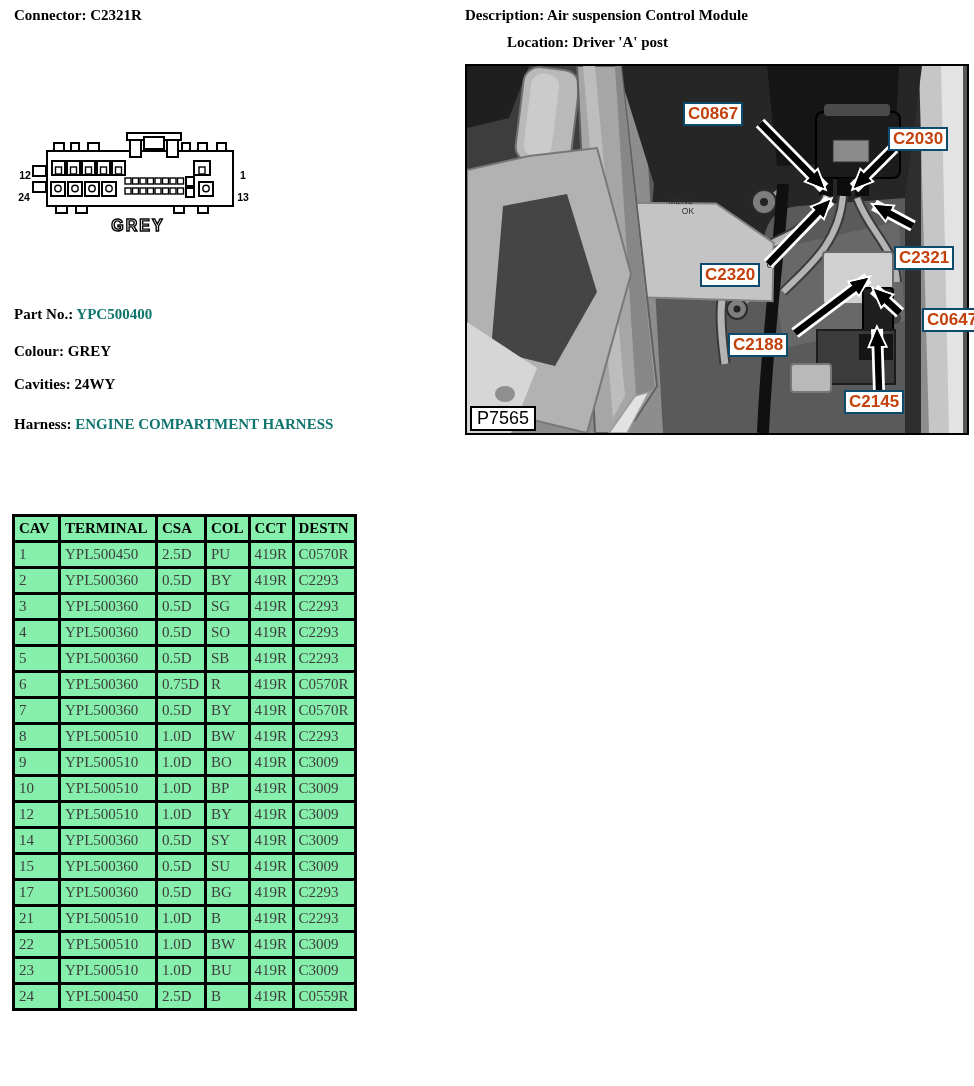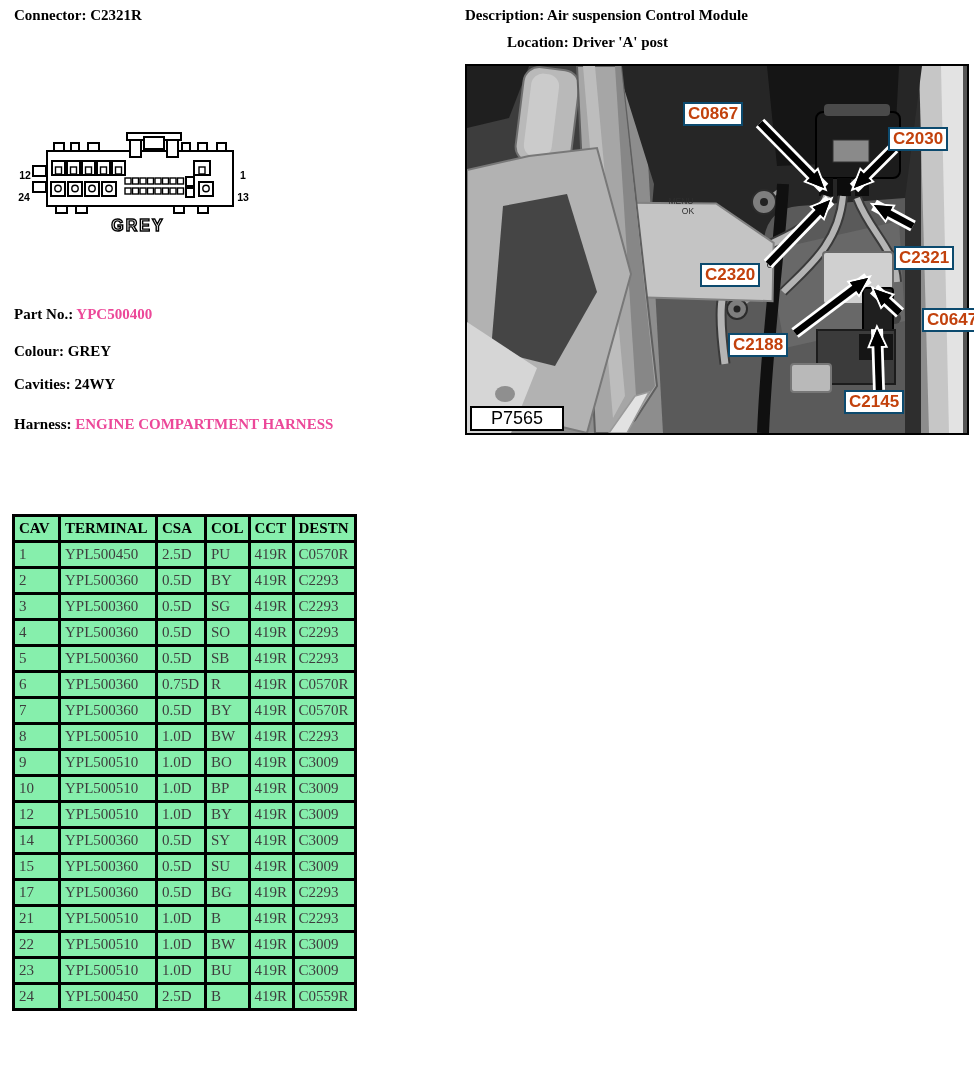--- a/index.html
+++ b/index.html
@@ -1,30 +1,30 @@
 <!DOCTYPE html>
 <html><head>
 <meta charset="utf-8">
 <style>
   html,body{margin:0;padding:0;background:#fff;}
   .page{position:relative;width:974px;height:1086px;background:#fff;font-family:"Liberation Serif",serif;color:#000;overflow:hidden;}
   .hline{position:absolute;font-size:15px;font-weight:bold;white-space:nowrap;}
-  .green{color:#ec4899;}
+  .green{color:#0f766e;}
   
   .diagram{position:absolute;left:14px;top:131px;width:240px;height:104px;}
   .diagram svg{display:block;width:240px;height:104px;}
   .pin{font:bold 10.5px "Liberation Sans",sans-serif;fill:#000;}
   .grey-caption{font:bold 16px "Liberation Sans",sans-serif;fill:#fff;stroke:#000;stroke-width:1.4px;letter-spacing:2px;}
   .dl{fill:#fff;stroke:#000;stroke-width:2px;}
   .dli{fill:none;stroke:#000;stroke-width:1.4px;}
   
   .photo{position:absolute;left:465px;top:64px;width:500px;height:367px;border:2px solid #000;background:#8d8d8d;}
   .photo svg.scene{position:absolute;left:0;top:0;width:500px;height:367px;}
   .callout{position:absolute;background:#fff;border:2px solid #0c4a6e;padding:0 3px;font:bold 17px/20px "Liberation Sans",sans-serif;color:#c2410c;white-space:nowrap;}
-  .figure-id{position:absolute;left:3px;top:340px;background:#fff;border:2px solid #000;padding:0 19px;font:18px/21px "Liberation Sans",sans-serif;color:#000;}
+  .figure-id{position:absolute;left:3px;top:340px;background:#fff;border:2px solid #000;padding:0 5px;font:18px/21px "Liberation Sans",sans-serif;color:#000;}
   
   .chart-title{position:absolute;left:12px;top:470px;width:340px;text-align:center;font-size:21px;font-weight:bold;}
   table.wire{position:absolute;left:12px;top:514px;border-collapse:collapse;background:#86efac;}
   .wire th,.wire td{border:3px solid #000;font-family:"Liberation Serif",serif;font-size:15px;padding:1px 4px;height:21px;text-align:left;white-space:nowrap;vertical-align:middle;}
   .wire th{font-weight:bold;color:#000;}
   .wire td{font-weight:normal;color:#3d3d3d;}
 </style>
 </head>
 <body>
 

